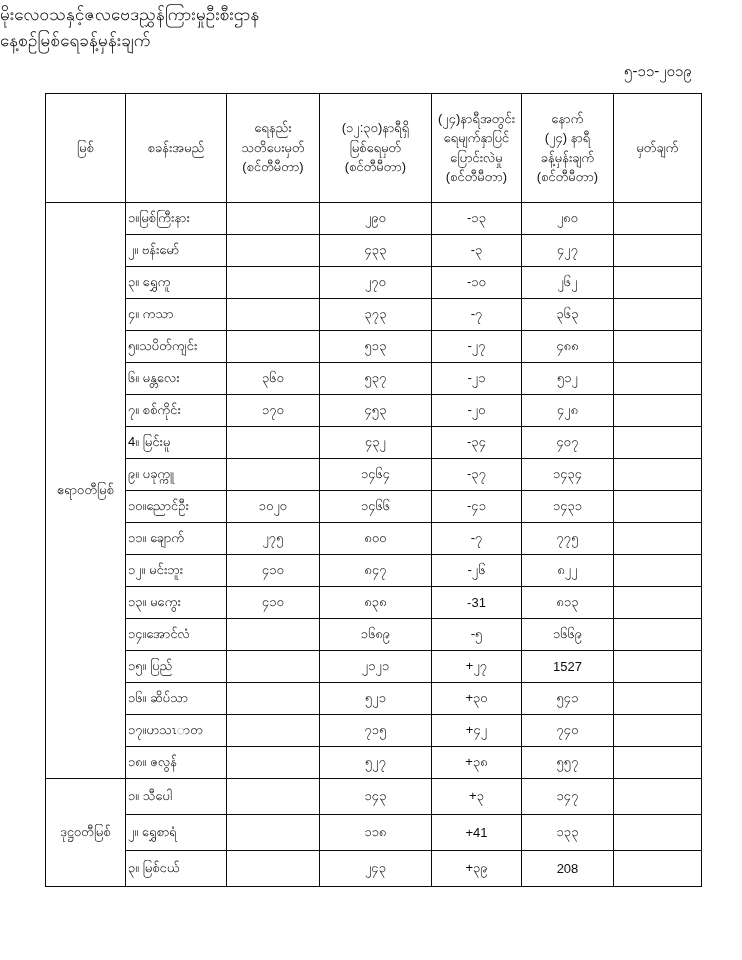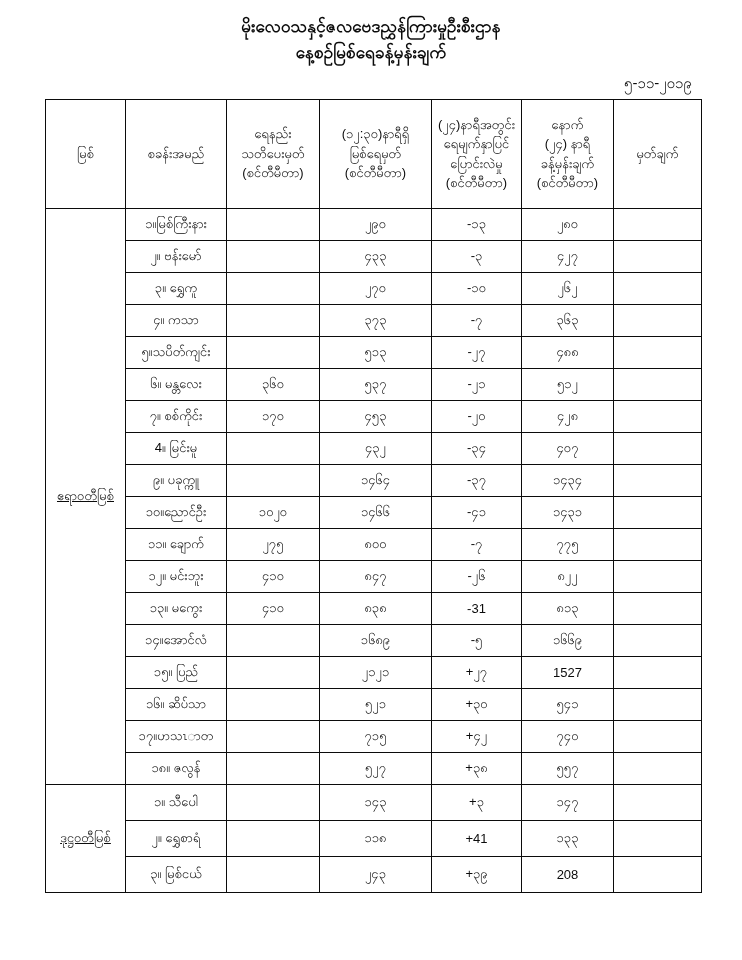--- a/index.html
+++ b/index.html
@@ -3,44 +3,44 @@
 <meta charset="utf-8">
 <style>
   html,body{margin:0;padding:0;}
   body{
     width:742px;height:960px;background:#ffffff;color:#0b0b0b;
     font-family:"Liberation Sans","DejaVu Sans",sans-serif;
     position:relative;overflow:hidden;
   }
   .page{width:742px;height:960px;background:#fff;}
   .doc-title{
-    text-align:center;font-weight:bold;font-size:17px;line-height:1.55;
-    padding-top:14px;white-space:pre-line;letter-spacing:.2px;
+    font-weight:normal;font-size:17px;line-height:1.55;
+    padding-top:2px;white-space:pre-line;letter-spacing:.2px;
   }
   .doc-date{
-    text-align:right;font-size:15px;margin:6px 50px 4px 0;font-weight:normal;
+    text-align:right;font-size:15px;margin:6px 50px 10px 0;font-weight:normal;
   }
   table.forecast{
     border-collapse:collapse;table-layout:fixed;
     margin:2px 0 0 45px;width:656px;
   }
   table.forecast th, table.forecast td{
     border:1.6px solid #0b0b0b;
     font-size:13px;vertical-align:middle;overflow:hidden;
     padding:1px 2px;
   }
   th.hcell{
     font-weight:normal;text-align:center;white-space:pre-line;
     height:106px;line-height:1.5;font-size:12.5px;
   }
   td.river{
-    text-align:center;font-size:13.5px;padding:0 1px;text-decoration:underline;
+    text-align:center;font-size:13.5px;padding:0 1px;
   }
   td.station{
-    text-align:center;padding-left:4px;height:29px;font-size:13px;white-space:nowrap;
+    text-align:left;padding-left:4px;height:29px;font-size:13px;white-space:nowrap;
   }
   td.num{text-align:center;font-size:13.5px;}
   td.remark{}
   col.c-river{width:80px;}
   col.c-station{width:101px;}
   col.c-warn{width:93px;}
   col.c-level{width:112px;}
   col.c-change{width:90px;}
   col.c-forecast{width:92px;}
   col.c-remark{width:88px;}

